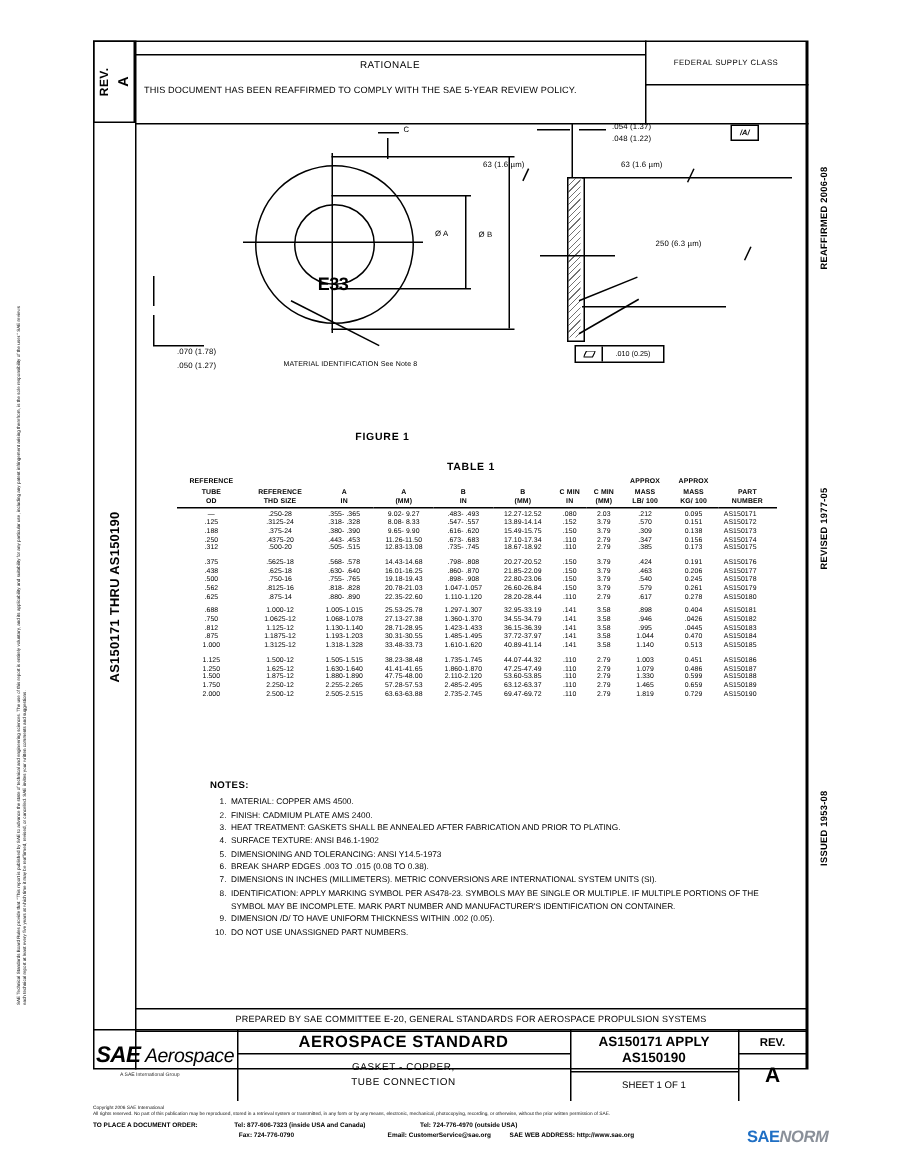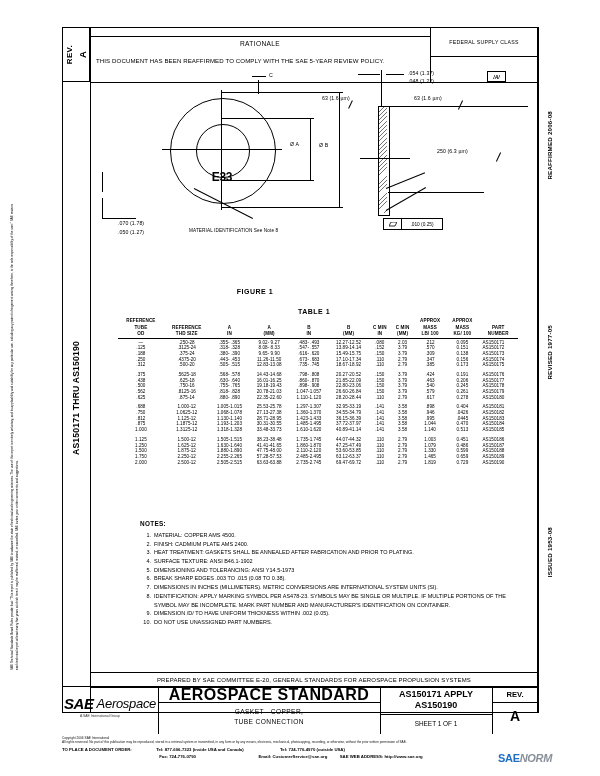--- a/index.html
+++ b/index.html
@@ -35,21 +35,21 @@
   #ratline{left:90px;top:36px;width:340px;height:1px;background:#000;}
   #rattitle{left:90px;top:40px;width:340px;font-size:6.6px;text-align:center;letter-spacing:.35px;}
   #rattext{left:96px;top:57px;width:330px;font-size:6.1px;letter-spacing:.1px;}
 
   
   #fsc{left:430px;top:27px;width:108px;height:29px;border-left:1.3px solid #000;border-bottom:1.3px solid #000;}
   #fsclab{left:430px;top:27px;width:108px;height:29px;font-size:5.2px;letter-spacing:.3px;}
   #fscblank{left:430px;top:56px;width:108px;height:26px;border-left:1.3px solid #000;border-bottom:1.3px solid #000;}
 
   
-  #draw{left:90px;top:70px;width:448px;height:232px;}
+  #draw{left:90px;top:82px;width:448px;height:232px;}
   #figcap{left:90px;top:288px;width:330px;text-align:center;font-size:7px;font-weight:bold;letter-spacing:.5px;}
   #tabcap{left:90px;top:308px;width:448px;text-align:center;font-size:7px;font-weight:bold;letter-spacing:.5px;}
 
   
   .ring-o{left:170px;top:110px;width:104px;height:104px;border:1.6px solid #000;border-radius:50%;}
   .ring-i{left:196px;top:136px;width:52px;height:52px;border:1.6px solid #000;border-radius:50%;}
   #e33{left:191px;top:185px;width:62px;font-size:12px;font-weight:bold;text-align:center;letter-spacing:-.3px;}
   .lbl{position:absolute;font-size:5.2px;letter-spacing:.1px;}
   .lbl5{position:absolute;font-size:4.7px;letter-spacing:.1px;}
 
@@ -552,21 +552,21 @@
   <div class="abs" id="tb"></div>
   <div class="abs" id="tb-logo"></div>
   <div class="abs ctr" style="left:62px;top:692px;width:96px;height:22px;gap:3px;">
     <span class="sae-word">SAE</span>
     <span class="aero-word">Aerospace</span>
   </div>
   <div class="abs" style="left:80px;top:714px;width:80px;font-size:3.4px;color:#333;">A SAE International Group</div>
 
   <div class="abs" id="tb-mid"></div>
   <div class="abs" id="tb-midline"></div>
-  <div class="abs ctr" style="left:158px;top:687px;width:222px;height:15px;font-size:16px;font-weight:bold;letter-spacing:.4px;">AEROSPACE STANDARD</div>
+  <div class="abs ctr" style="left:158px;top:687px;width:222px;height:15px;font-size:11px;font-weight:bold;letter-spacing:.4px;">AEROSPACE STANDARD</div>
   <div class="abs" style="left:158px;top:708px;width:222px;text-align:center;font-size:6.6px;letter-spacing:.4px;">GASKET - COPPER,</div>
   <div class="abs" style="left:158px;top:718px;width:222px;text-align:center;font-size:6.6px;letter-spacing:.4px;">TUBE CONNECTION</div>
 
   <div class="abs" id="tb-num"></div>
   <div class="abs" id="tb-numline"></div>
   <div class="abs" style="left:380px;top:689px;width:112px;text-align:center;font-size:9px;font-weight:bold;">AS150171 APPLY</div>
   <div class="abs" style="left:380px;top:700px;width:112px;text-align:center;font-size:9px;font-weight:bold;">AS150190</div>
   <div class="abs" style="left:380px;top:720px;width:112px;text-align:center;font-size:6.4px;">SHEET 1 OF 1</div>
 
   <div class="abs" id="tb-rev"></div>

